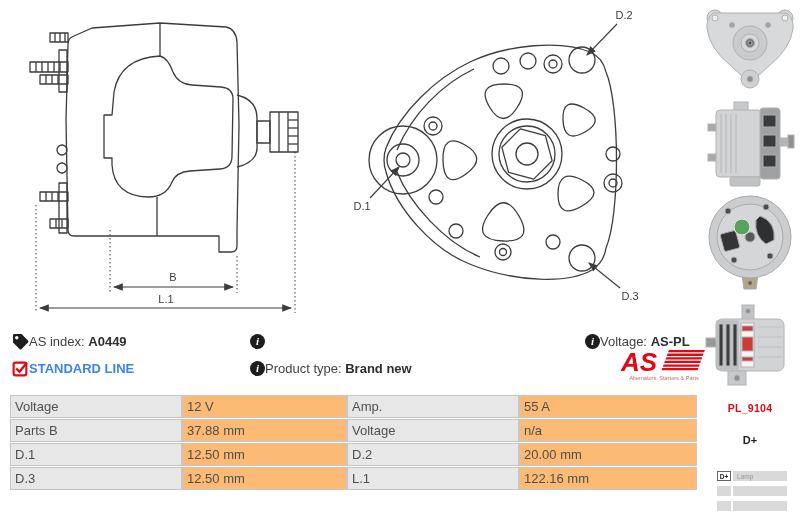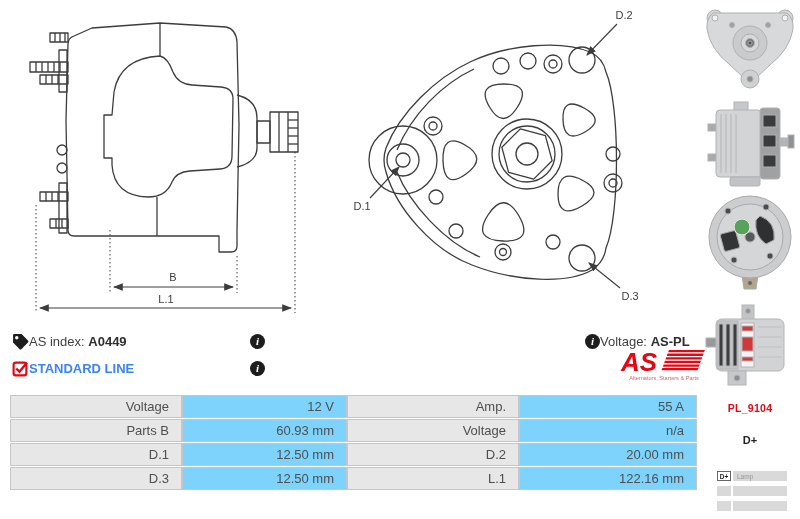--- a/index.html
+++ b/index.html
@@ -10,23 +10,23 @@
   
   .info-item{position:absolute;display:flex;align-items:center;height:18px;font-size:13px;color:#3f3f3f;}
   .info-item b{color:#2e2e2e;}
   .info-icon{width:15px;height:15px;min-width:15px;border-radius:50%;background:#1d1d1d;color:#fff;
              display:inline-flex;align-items:center;justify-content:center;
              font:italic bold 11px "Liberation Serif",serif;}
   .red{color:#3b82f6;font-weight:bold;}
   
   table.spec{position:absolute;left:10px;top:394px;border-collapse:separate;border-spacing:0 1px;table-layout:fixed;}
   table.spec td{height:21px;border:1px solid #c6c6c6;font-size:13px;color:#4f4f4f;
-                text-align:right;padding:0 12px 0 4px;white-space:nowrap;overflow:hidden;}
+                padding:0 12px 0 4px;white-space:nowrap;overflow:hidden;}
   td.lbl{background:#e7e7e7;}
-  td.val{background:#7dd3fc;}
+  td.val{background:#fdba74;}
   
   .plug-name{position:absolute;left:704px;top:402px;width:92px;text-align:center;
              font-size:10.5px;font-weight:bold;color:#e30613;letter-spacing:.3px;}
   .terminal{position:absolute;left:704px;top:434px;width:92px;text-align:center;
             font-size:11px;font-weight:bold;color:#222;}
   .pin-table{position:absolute;left:717px;top:471px;width:72px;}
   .pin-row{display:flex;gap:2px;margin-bottom:5px;}
   .pin-box{width:14px;height:10px;box-sizing:border-box;background:#d9d9d9;
            font-size:6.5px;font-weight:bold;color:#222;display:flex;align-items:center;justify-content:center;}
   .pin-box.first{background:#fff;border:1px solid #666;}
@@ -250,20 +250,22 @@
     </svg>
     <span class="red">STANDARD LINE</span>
   </div>
 
   <div class="info-item" style="left:250px;top:332px">
     <span class="info-icon">i</span>
   </div>
 
   <div class="info-item" style="left:250px;top:359px">
     <span class="info-icon">i</span>
+    <span><span>Product type:</span>
+      <b>Brand new</b></span>
   </div>
 
   <div class="info-item" style="left:585px;top:332px">
     <span class="info-icon">i</span>
     <span><span>Voltage:</span>
       <b>AS-PL</b></span>
   </div>
 
   <svg class="abs" style="left:618px;top:347px" width="88" height="36" viewBox="0 0 88 36">
     <text x="21" y="24" font-size="26" font-weight="bold" font-style="italic" fill="#e30613" text-anchor="middle">AS</text>
@@ -287,21 +289,21 @@
       </colgroup>
     <tbody>
       <tr>
         <td class="lbl">Voltage</td>
         <td class="val">12 V</td>
         <td class="lbl">Amp.</td>
         <td class="val">55 A</td>
       </tr>
       <tr>
         <td class="lbl">Parts B</td>
-        <td class="val">60.93 mm</td>
+        <td class="val">37.88 mm</td>
         <td class="lbl">Voltage</td>
         <td class="val">n/a</td>
       </tr>
       <tr>
         <td class="lbl">D.1</td>
         <td class="val">12.50 mm</td>
         <td class="lbl">D.2</td>
         <td class="val">20.00 mm</td>
       </tr>
       <tr>

